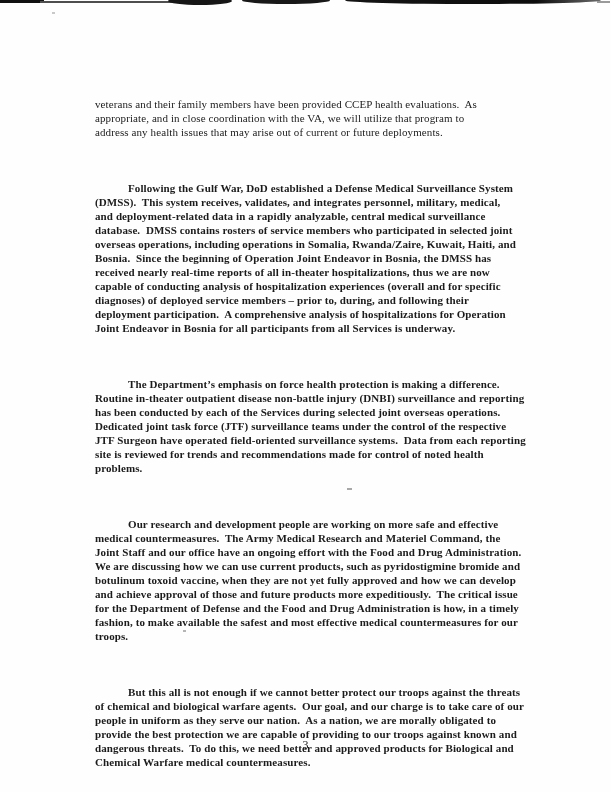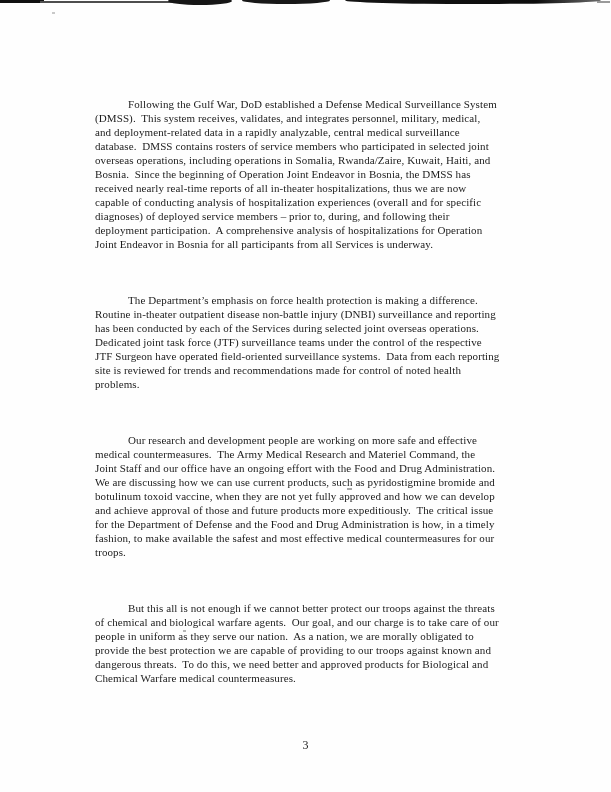--- a/index.html
+++ b/index.html
@@ -41,20 +41,21 @@
     font-size: 11px;
     line-height: 14px;
     letter-spacing: 0.1px;
     white-space: pre;          
   }
   .para {
     margin: 0 0 14px 0;        
   }
   .para.indent {
     text-indent: 33px;         
+    font-weight: bold;
   }
 
   
   .page-number {
     position: absolute;
     left: 0;
     top: 738px;
     width: 611px;
     text-align: center;
     font-size: 12px;
@@ -71,20 +72,23 @@
   <div class="art art-line-thin"></div>
   <div class="art art-lens-1"></div>
   <div class="art art-lens-2"></div>
   <div class="art art-bar-long"></div>
   <div class="art art-tail"></div>
   <div class="art speck-1"></div>
   <div class="art speck-2"></div>
   <div class="art speck-3"></div>
 
   <div class="text-block">
+    <p class="para">veterans and their family members have been provided CCEP health evaluations.  As
+appropriate, and in close coordination with the VA, we will utilize that program to
+address any health issues that may arise out of current or future deployments.</p>
     <p class="para indent">Following the Gulf War, DoD established a Defense Medical Surveillance System
 (DMSS).  This system receives, validates, and integrates personnel, military, medical,
 and deployment-related data in a rapidly analyzable, central medical surveillance
 database.  DMSS contains rosters of service members who participated in selected joint
 overseas operations, including operations in Somalia, Rwanda/Zaire, Kuwait, Haiti, and
 Bosnia.  Since the beginning of Operation Joint Endeavor in Bosnia, the DMSS has
 received nearly real-time reports of all in-theater hospitalizations, thus we are now
 capable of conducting analysis of hospitalization experiences (overall and for specific
 diagnoses) of deployed service members – prior to, during, and following their
 deployment participation.  A comprehensive analysis of hospitalizations for Operation

